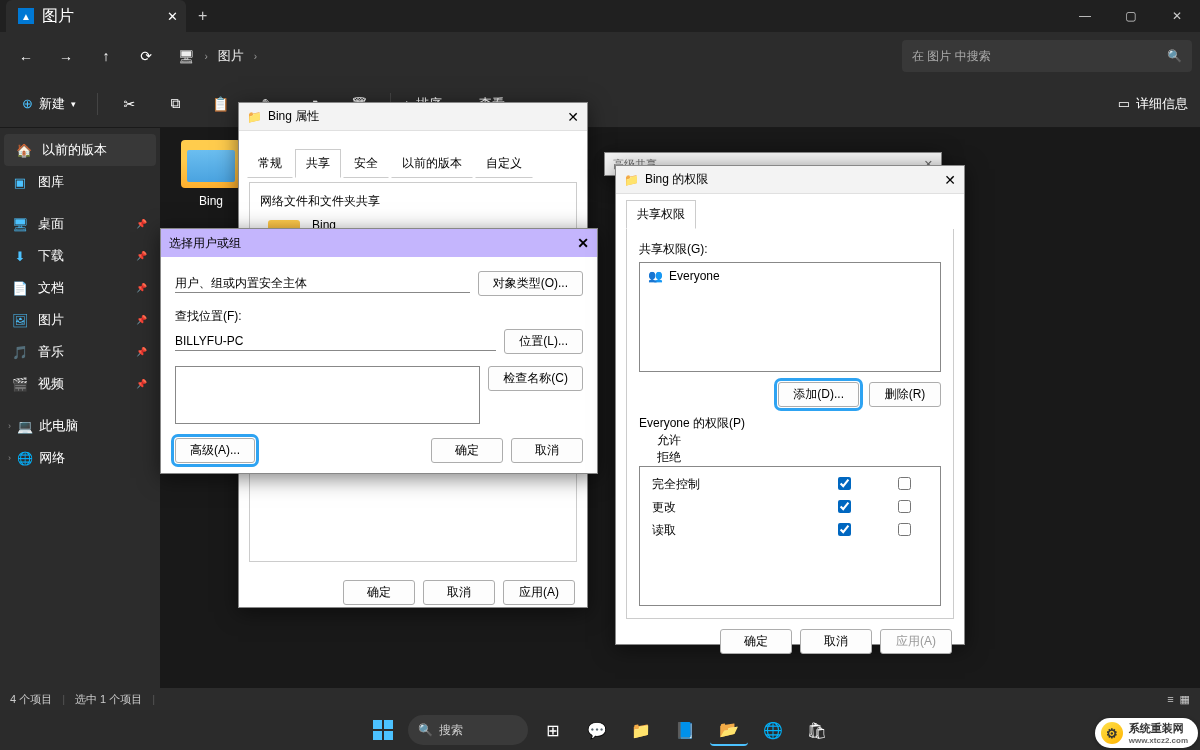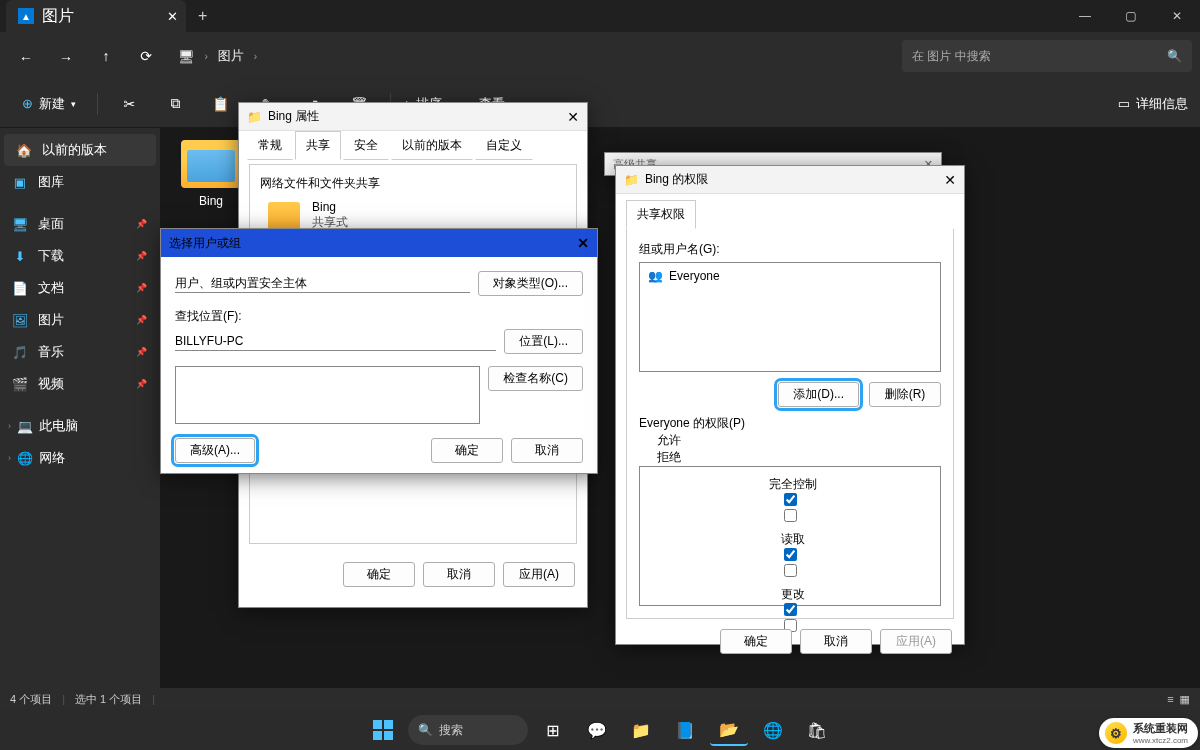--- a/index.html
+++ b/index.html
@@ -60,21 +60,21 @@
 .prop-frame { border: 1px solid #ccc; margin: 4px 10px 10px; padding: 10px; min-height: 380px; }
 
 
 .perm-list { border: 1px solid #888; height: 110px; background: #fff; padding: 4px; }
 .perm-row { display: flex; align-items: center; gap: 6px; padding: 2px 4px; }
 .perm-table { margin-top: 8px; }
 .perm-table-head { display: flex; font-size: 12px; flex-direction: column; }
 .perm-table-head div:first-child { flex: 1; }
 .perm-table-head div:not(:first-child) { width: 60px; text-align: center; }
 .perm-scroll { border: 1px solid #888; height: 140px; padding: 6px; }
-.perm-tr { display: flex; align-items: center; padding: 3px 0; font-size: 12px; flex-direction: column; }
+.perm-tr { display: flex; align-items: center; padding: 3px 0; font-size: 12px; }
 .perm-tr div:first-child { flex: 1; padding-left: 6px; }
 .perm-tr div:not(:first-child) { width: 60px; text-align: center; }
 input[type=checkbox] { accent-color: #0067c0; width: 13px; height: 13px; }
 
 
 .statusbar { position: absolute; bottom: 40px; left: 0; right: 0; height: 22px; background: #2c2c2c; display: flex; align-items: center; padding: 0 10px; font-size: 11px; color: #ccc; gap: 10px; }
 .statusbar .sep { color: #555; }
 
 
 .taskbar { position: absolute; bottom: 0; left: 0; right: 0; height: 40px; background: #2b2b2b; display: flex; align-items: center; justify-content: center; gap: 6px; }
@@ -215,21 +215,21 @@
     </div>
   </div>
 </div>
 
 <div class="dialog" style="left:238px; top:102px; width:350px; height:506px;">
   <div class="dlg-title">
     <span style="color:#f0b429">📁</span>
     <span>Bing 属性</span>
     <span class="close">✕</span>
   </div>
-  <div class="tabs" style="margin-top:0;">
+  <div class="tabs" style="margin-top:18px;">
     <div class="t">常规</div>
     <div class="t active">共享</div>
     <div class="t">安全</div>
     <div class="t">以前的版本</div>
     <div class="t">自定义</div>
   </div>
   <div class="prop-frame">
     <div style="margin-bottom:8px;">网络文件和文件夹共享</div>
     <div style="display:flex; gap:12px; align-items:center; padding-left:8px;">
       <div style="width:32px;height:28px;background:linear-gradient(#ffcc4d,#ffb02e);border-radius:3px;"></div>
@@ -247,21 +247,21 @@
 </div>
 
 <div class="dialog" style="left:604px; top:152px; width:338px; height:24px;">
   <div style="height:22px; display:flex; align-items:center; padding:0 8px; font-size:11px; background:#f3f3f3; color:#666;">
     <span>高级共享</span>
     <span class="close" style="margin-left:auto;">✕</span>
   </div>
 </div>
 
 <div class="dialog" style="left:160px; top:228px; width:438px;">
-  <div class="dlg-title" style="background:#1d4ed8;border-bottom:none;">
+  <div class="dlg-title" style="background:#c4b5fd;border-bottom:none;">
     <span>选择用户或组</span>
     <span class="close" style="font-weight:bold;">✕</span>
   </div>
   <div class="dlg-body">
     <div style="display:flex; gap:8px; align-items:center; margin:4px 0 12px;">
       <input class="input-line" readonly="" style="flex: 1 1 0%;" value="用户、组或内置安全主体">
       <button class="win-btn">对象类型(O)...</button>
     </div>
     <div>查找位置(F):</div>
     <div style="display:flex; gap:8px; align-items:center; margin:4px 0 12px;">
@@ -286,21 +286,21 @@
   <div class="dlg-title">
     <span style="color:#f0b429">📁</span>
     <span>Bing 的权限</span>
     <span class="close">✕</span>
   </div>
   <div style="padding:6px 10px 0;">
     <div class="tabs" style="padding:0;">
         <div class="t active">共享权限</div>
       </div>
     <div style="border:1px solid #ccc; border-top:none; padding:12px;">
-      <div style="margin-bottom:4px;">组或用户名(G):</div>
+      <div style="margin-bottom:4px;">共享权限(G):</div>
       <div class="perm-list">
         <div class="perm-row">
           <span>👥</span>
           <span>Everyone</span>
         </div>
       </div>
       <div style="display:flex; justify-content:flex-end; gap:10px; margin-top:10px;">
         <button class="win-btn highlight-blue">添加(D)...</button>
         <button class="win-btn">删除(R)</button>
       </div>
@@ -310,26 +310,26 @@
           <div>允许</div>
           <div>拒绝</div>
         </div>
         <div class="perm-scroll">
           <div class="perm-tr">
             <div>完全控制</div>
             <div><input type="checkbox" checked="" style=""></div>
             <div><input type="checkbox" style=""></div>
           </div>
           <div class="perm-tr">
-            <div>读取</div>
+            <div>更改</div>
             <div><input type="checkbox" checked="" style=""></div>
             <div><input type="checkbox" style=""></div>
           </div>
           <div class="perm-tr">
-            <div>更改</div>
+            <div>读取</div>
             <div><input type="checkbox" checked="" style=""></div>
             <div><input type="checkbox" style=""></div>
           </div>
         </div>
       </div>
     </div>
   </div>
   <div style="display:flex; justify-content:flex-end; gap:8px; padding:10px 12px;">
     <button class="win-btn">确定</button>
     <button class="win-btn">取消</button>
@@ -372,15 +372,15 @@
     <span>^</span>
     <span>中</span>
     <span>拼</span>
   </div>
 </div>
 
 <div class="watermark">
   <span class="logo">⚙</span>
   <span>
     <div>系统重装网</div>
-    <div style="font-size:8px;font-weight:normal;color:#666;">www.xtcz2.com</div>
+    <div style="font-size:8px;font-weight:bold;color:#666;">www.xtcz2.com</div>
   </span>
 </div>
 
 </body></html>

